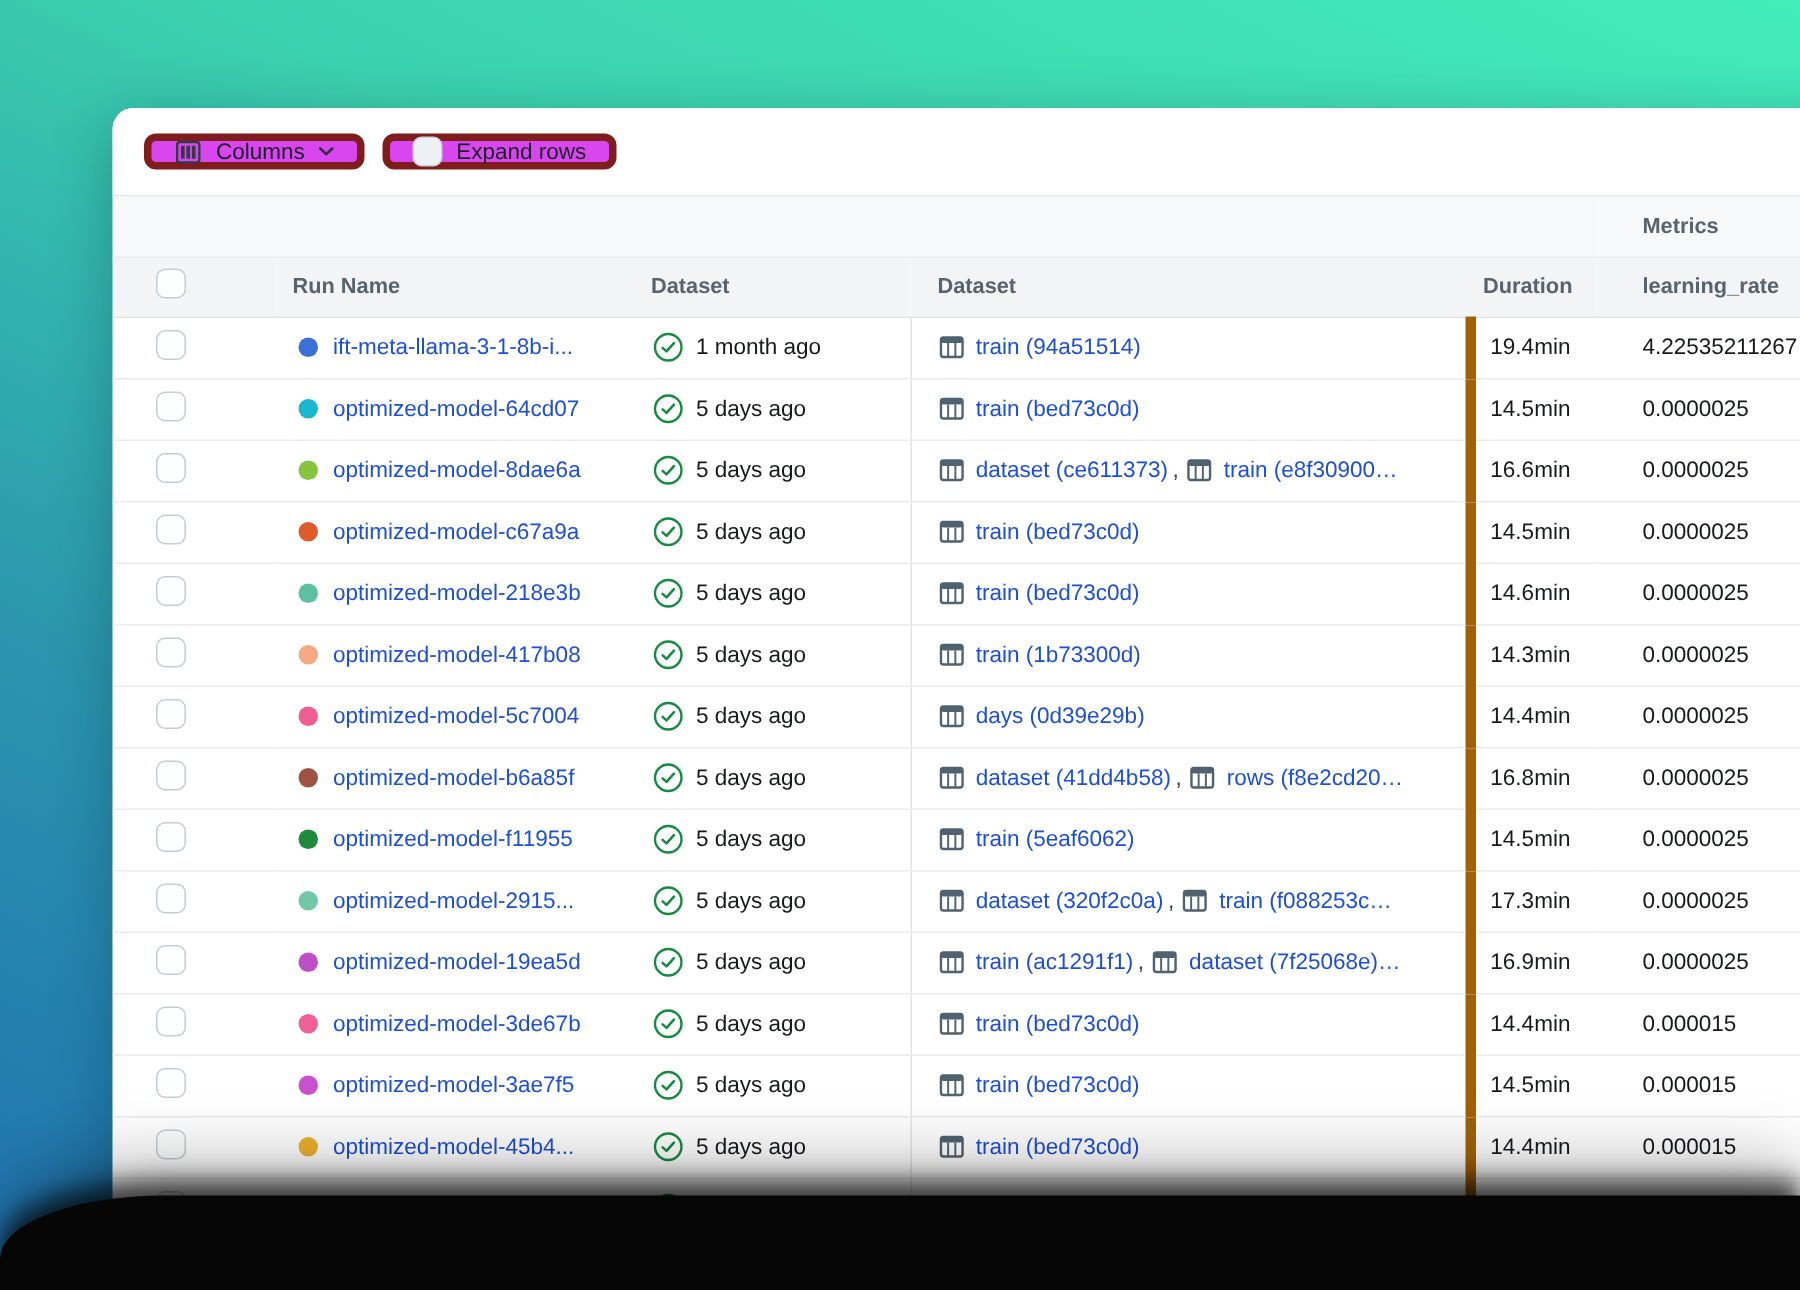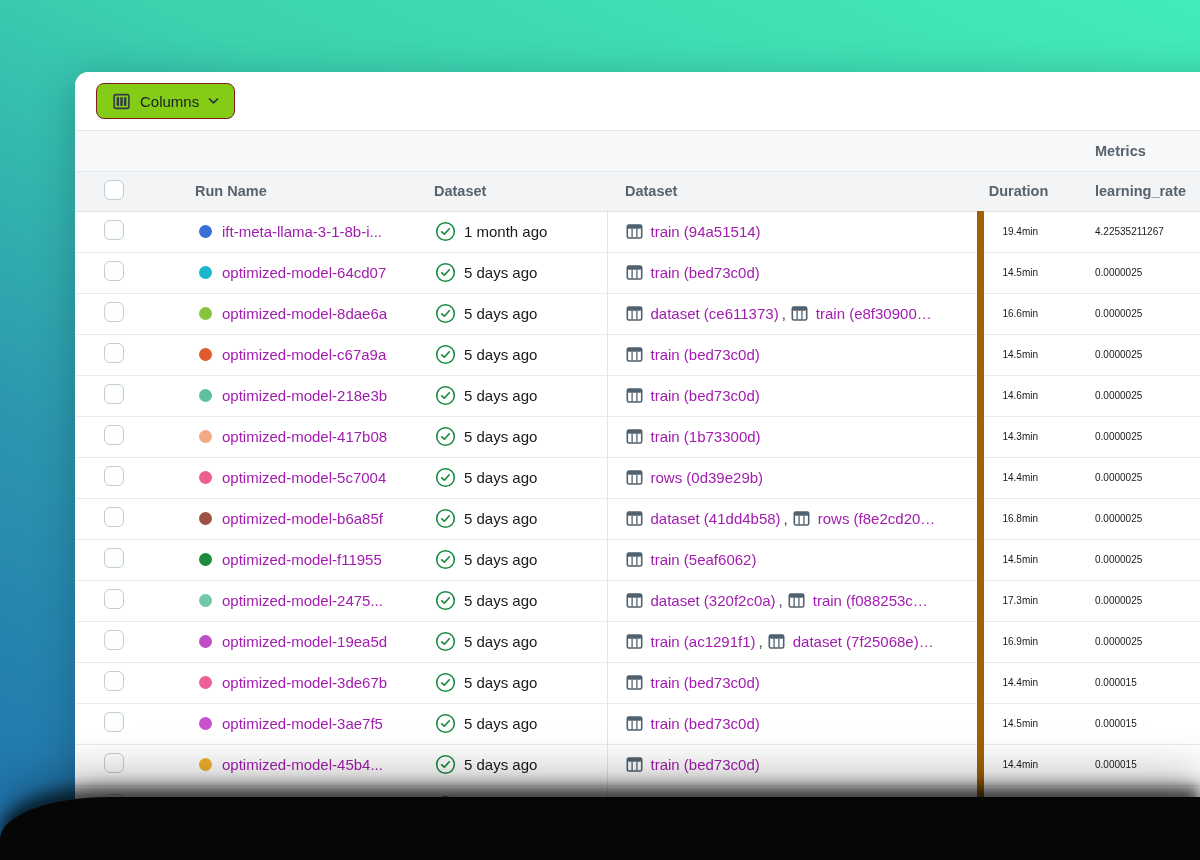--- a/index.html
+++ b/index.html
@@ -9,46 +9,46 @@
     position:relative;
   }
   .panel{
     position:absolute;left:75px;top:72px;width:1280px;height:820px;
     background:#fff;border-top-left-radius:14px;
     box-shadow:0 8px 40px rgba(0,25,45,.28);
     overflow:hidden;
   }
   
   .toolbar{display:flex;align-items:center;gap:12px;height:58px;padding-left:21px;border-bottom:1px solid #e4e8ea;background:#fff}
-  .tb-btn{display:inline-flex;align-items:center;gap:9px;height:36px;padding:0 15px;background:#84cc16;border:1px solid #7f1d1d;border-radius:8px;font-family:"Liberation Sans",sans-serif;font-size:15px;font-weight:500;color:#191f24;cursor:pointer}
+  .tb-btn{display:inline-flex;align-items:center;gap:9px;height:24px;padding:0 15px;background:#d946ef;border:5px solid #7f1d1d;border-radius:8px;font-family:"Liberation Sans",sans-serif;font-size:15px;font-weight:500;color:#191f24;cursor:pointer}
   .tb-btn .icon{display:inline-flex;align-items:center}
   .checkbox{display:inline-block;width:20px;height:20px;border:1.5px solid #c3ccd5;border-radius:6px;background:#fdfefe;box-sizing:border-box}
   .checkbox.tinted{background:#eef1f4;border-color:#c9d2d9}
   
   .table-wrap{width:1280px}
   table{border-collapse:collapse;table-layout:fixed;width:1280px}
   thead tr.group-row{height:40px;background:#f7f8f9}
   thead tr.group-row th{border-bottom:1px solid #e6e9eb}
   thead tr.head-row{height:40px;background:#f2f4f5}
   thead tr.head-row th{border-bottom:1px solid #dfe3e6}
   th{font-weight:600;font-size:14.5px;color:#57636e;text-align:left;padding:0 0 0 10px;white-space:nowrap;overflow:hidden}
   th.c-check,td.c-check{padding-left:29px}
   th.c-dataset,td.c-dataset{padding-left:18px}
   th.c-duration,td.c-duration{text-align:center;padding-left:0;padding-right:8px}
   th.c-lr,td.c-lr{padding-left:30px}
   td{height:40px;border-bottom:1px solid #e9ebed;font-size:15px;color:#17191c;padding:0 0 0 0;white-space:nowrap;overflow:hidden;background:#fff}
   td.c-dataset{border-left:1px solid #e2e5e8;border-right:7px solid #a16207}
-  td.c-duration,td.c-lr{font-size:10px}
+  td.c-duration,td.c-lr{font-size:15px}
   .cell{display:flex;align-items:center}
   .run-cell{padding-left:14px;gap:10px}
   .created-cell{padding-left:11px;gap:8px}
   .ds-cell{gap:0}
   .ds-item{display:inline-flex;align-items:center;gap:8px;flex:none}
   .dot{width:13px;height:13px;border-radius:50%;display:inline-block;flex:none}
-  a.link{color:#a21caf;text-decoration:none}
+  a.link{color:#1d4ed8;text-decoration:none}
   a.run-link{font-weight:500}
   .sep{color:#353d45;margin:0 5px 0 3px}
   .icon svg{display:block}
   
   .bottom-shadow{
     position:absolute;left:0;bottom:0;width:1200px;height:63px;
     background:#060606;border-top-left-radius:110px 42px;
     box-shadow:0 -10px 16px rgba(0,0,0,.72),0 -28px 42px rgba(0,0,0,.22);
   }
 </style>
@@ -67,20 +67,24 @@
             <rect x="11.3" y="4.9" width="2.3" height="8.2" fill="#323b44"></rect>
           </svg>
         </span>
       <span>Columns</span>
       <span class="icon">
           <svg width="11" height="8" viewBox="0 0 11 8">
             <path d="M1.5 2 L5.5 5.8 L9.5 2" fill="none" stroke="#2a333b" stroke-width="1.7" stroke-linecap="round" stroke-linejoin="round"></path>
           </svg>
         </span>
     </button>
+    <button class="tb-btn">
+      <span class="checkbox tinted"></span>
+      <span>Expand rows</span>
+    </button>
   </div>
 
   <div class="table-wrap">
     <table>
       <colgroup>
         <col style="width:110px">
           <col style="width:239px">
           <col style="width:183px">
         <col style="width:373px">
           <col style="width:85px">
@@ -358,21 +362,21 @@
               <div class="cell ds-cell">
                 <span class="ds-item">
                   <span class="icon">
                     <svg width="17" height="17" viewBox="0 0 17 17">
                       <rect x="1.3" y="2" width="14.4" height="13" rx="1.6" fill="none" stroke="#50626f" stroke-width="1.6"></rect>
                       <rect x="1.3" y="2" width="14.4" height="3.7" rx="1.6" fill="#50626f"></rect>
                       <line x1="6.1" y1="5.7" x2="6.1" y2="14.6" stroke="#50626f" stroke-width="1.3"></line>
                       <line x1="10.9" y1="5.7" x2="10.9" y2="14.6" stroke="#50626f" stroke-width="1.3"></line>
                     </svg>
                   </span>
-                  <a class="link" href="#">rows (0d39e29b)</a>
+                  <a class="link" href="#">days (0d39e29b)</a>
                 </span>
               </div>
             </td>
             <td class="c-duration">14.4min</td>
             <td class="c-lr">0.0000025</td>
           </tr>
           <tr>
             <td class="c-check"><span class="checkbox"></span></td>
             <td>
               <div class="cell run-cell">
@@ -456,21 +460,21 @@
               </div>
             </td>
             <td class="c-duration">14.5min</td>
             <td class="c-lr">0.0000025</td>
           </tr>
           <tr>
             <td class="c-check"><span class="checkbox"></span></td>
             <td>
               <div class="cell run-cell">
                 <span class="dot" style="background: rgb(114, 200, 166);"></span>
-                <a class="link run-link" href="#">optimized-model-2475...</a>
+                <a class="link run-link" href="#">optimized-model-2915...</a>
               </div>
             </td>
             <td>
               <div class="cell created-cell">
                 <span class="icon">
                   <svg width="21" height="21" viewBox="0 0 20 20">
                     <circle cx="10" cy="10" r="8.4" fill="none" stroke="#178a41" stroke-width="1.5"></circle>
                     <path d="M6.4 10.4 L8.9 12.6 L13.6 7.4" fill="none" stroke="#178a41" stroke-width="1.6" stroke-linecap="round" stroke-linejoin="round"></path>
                   </svg>
                 </span>

